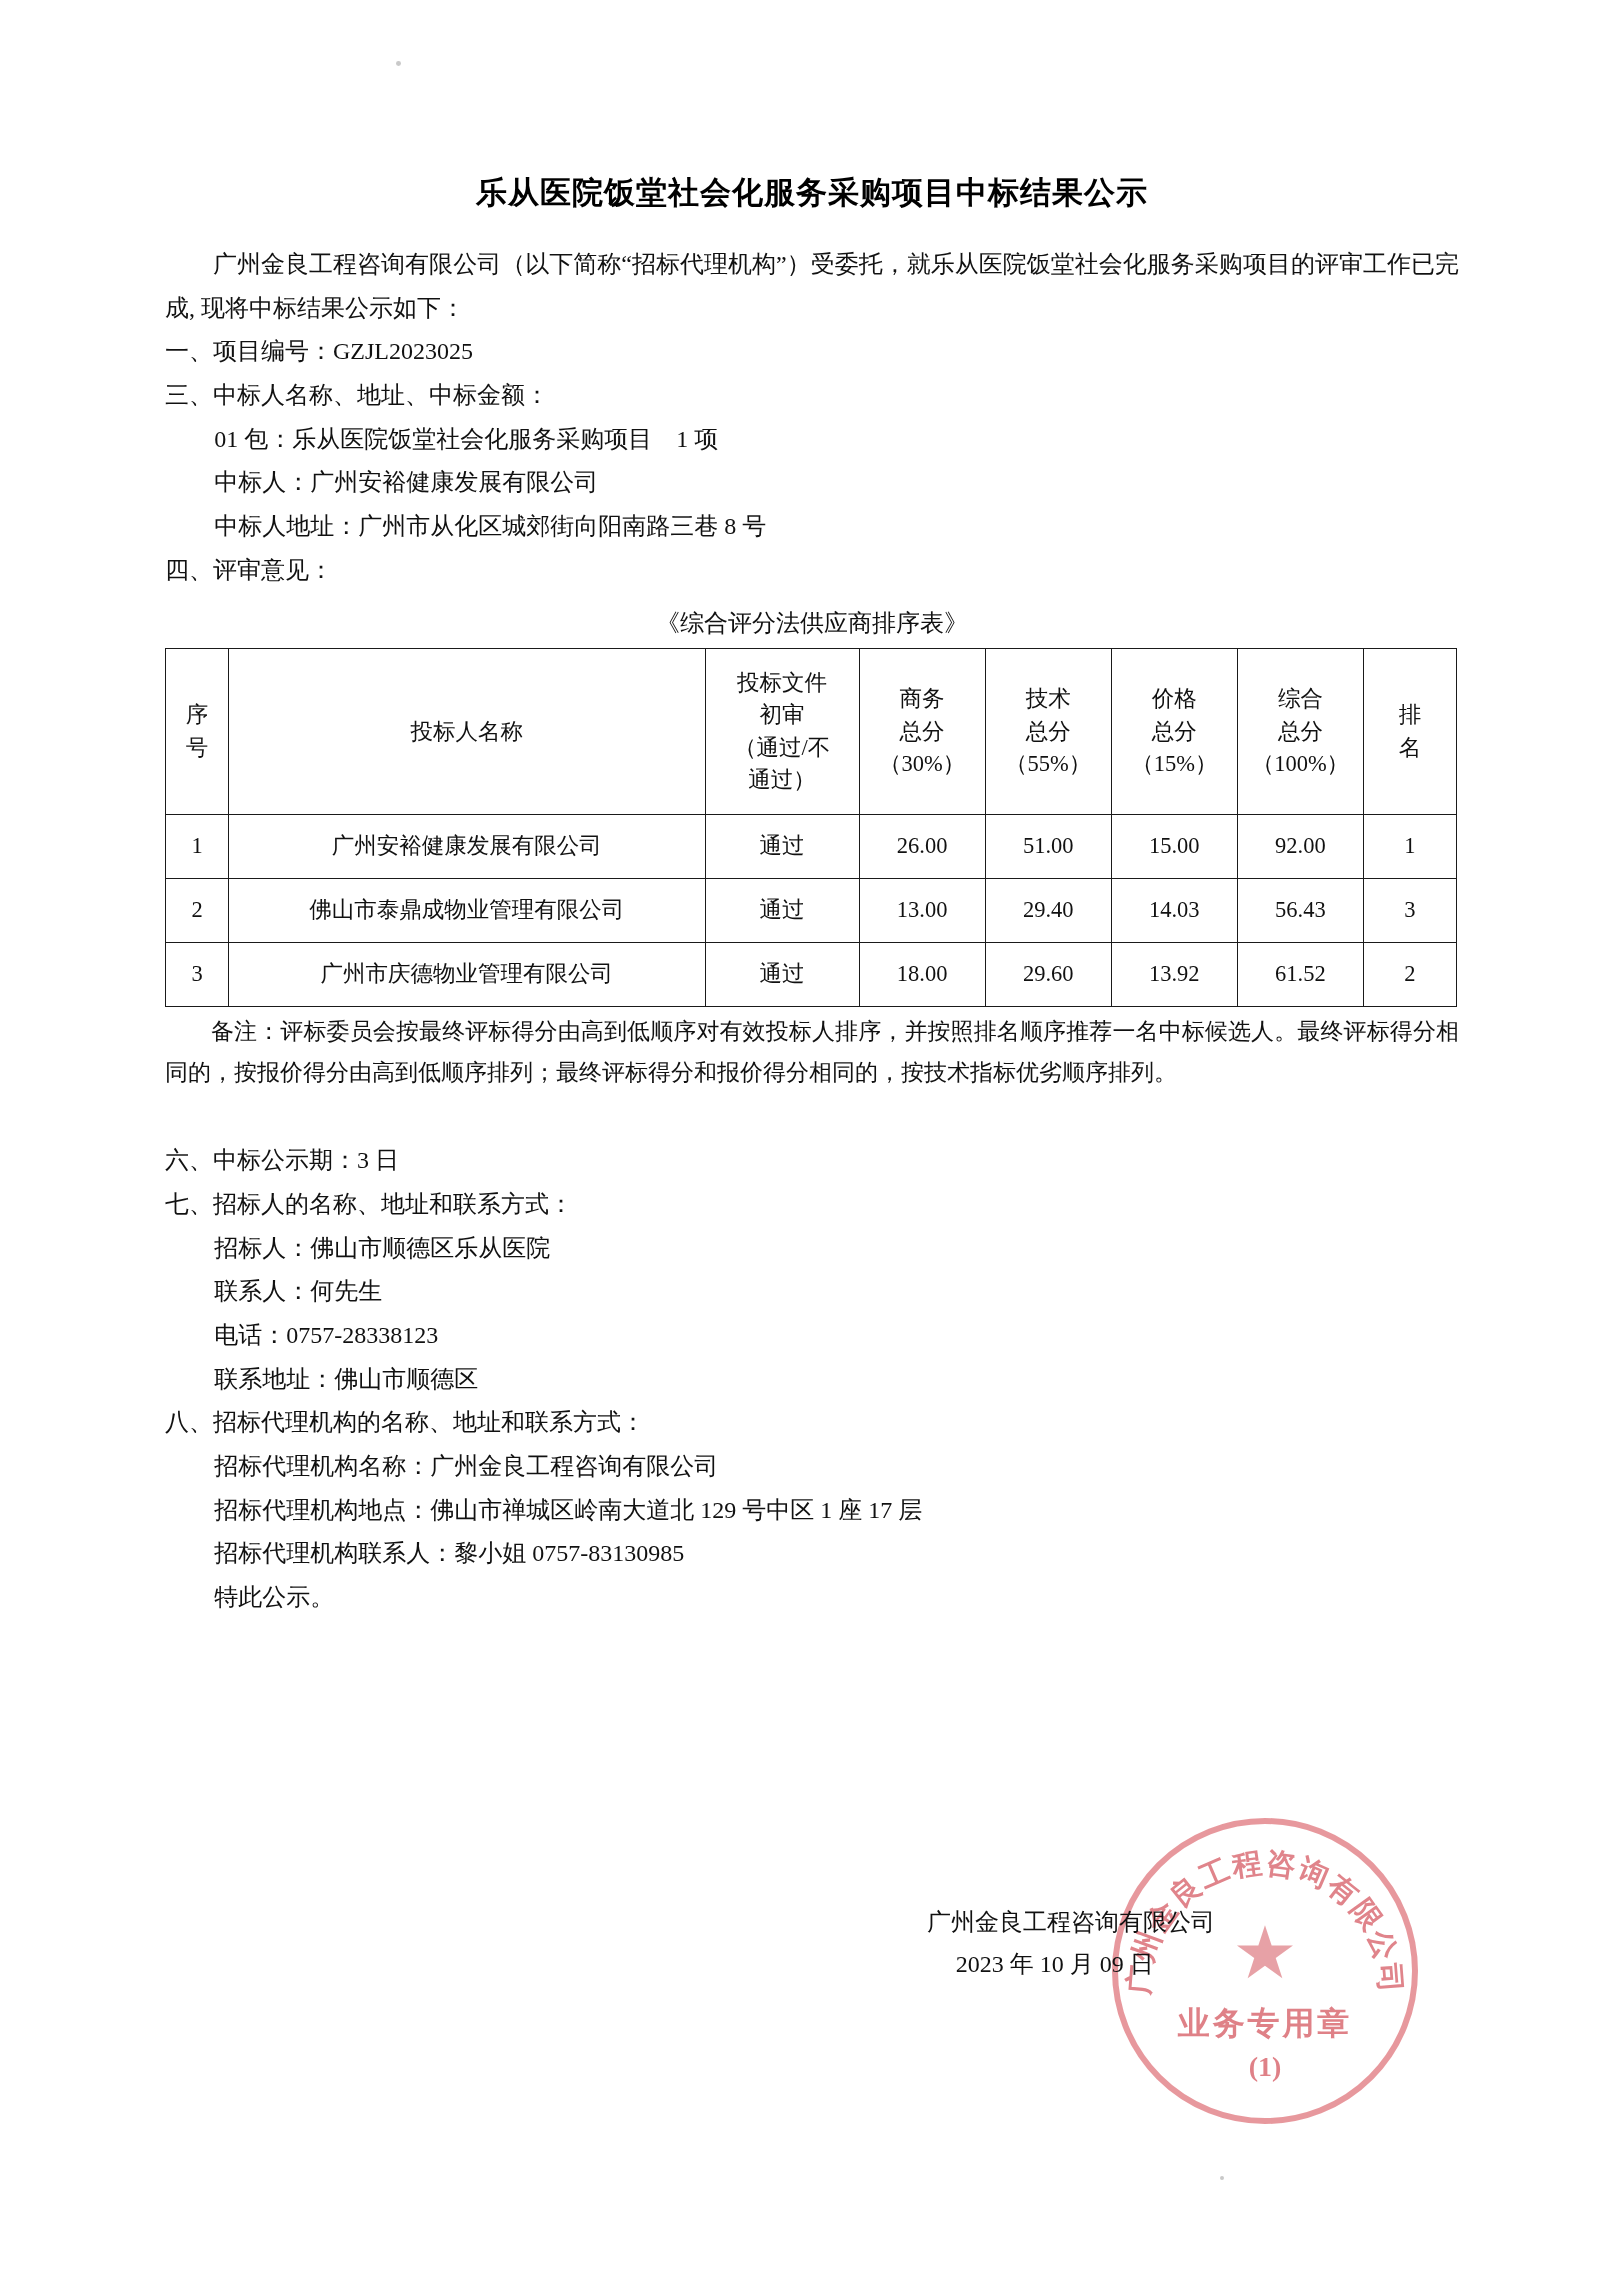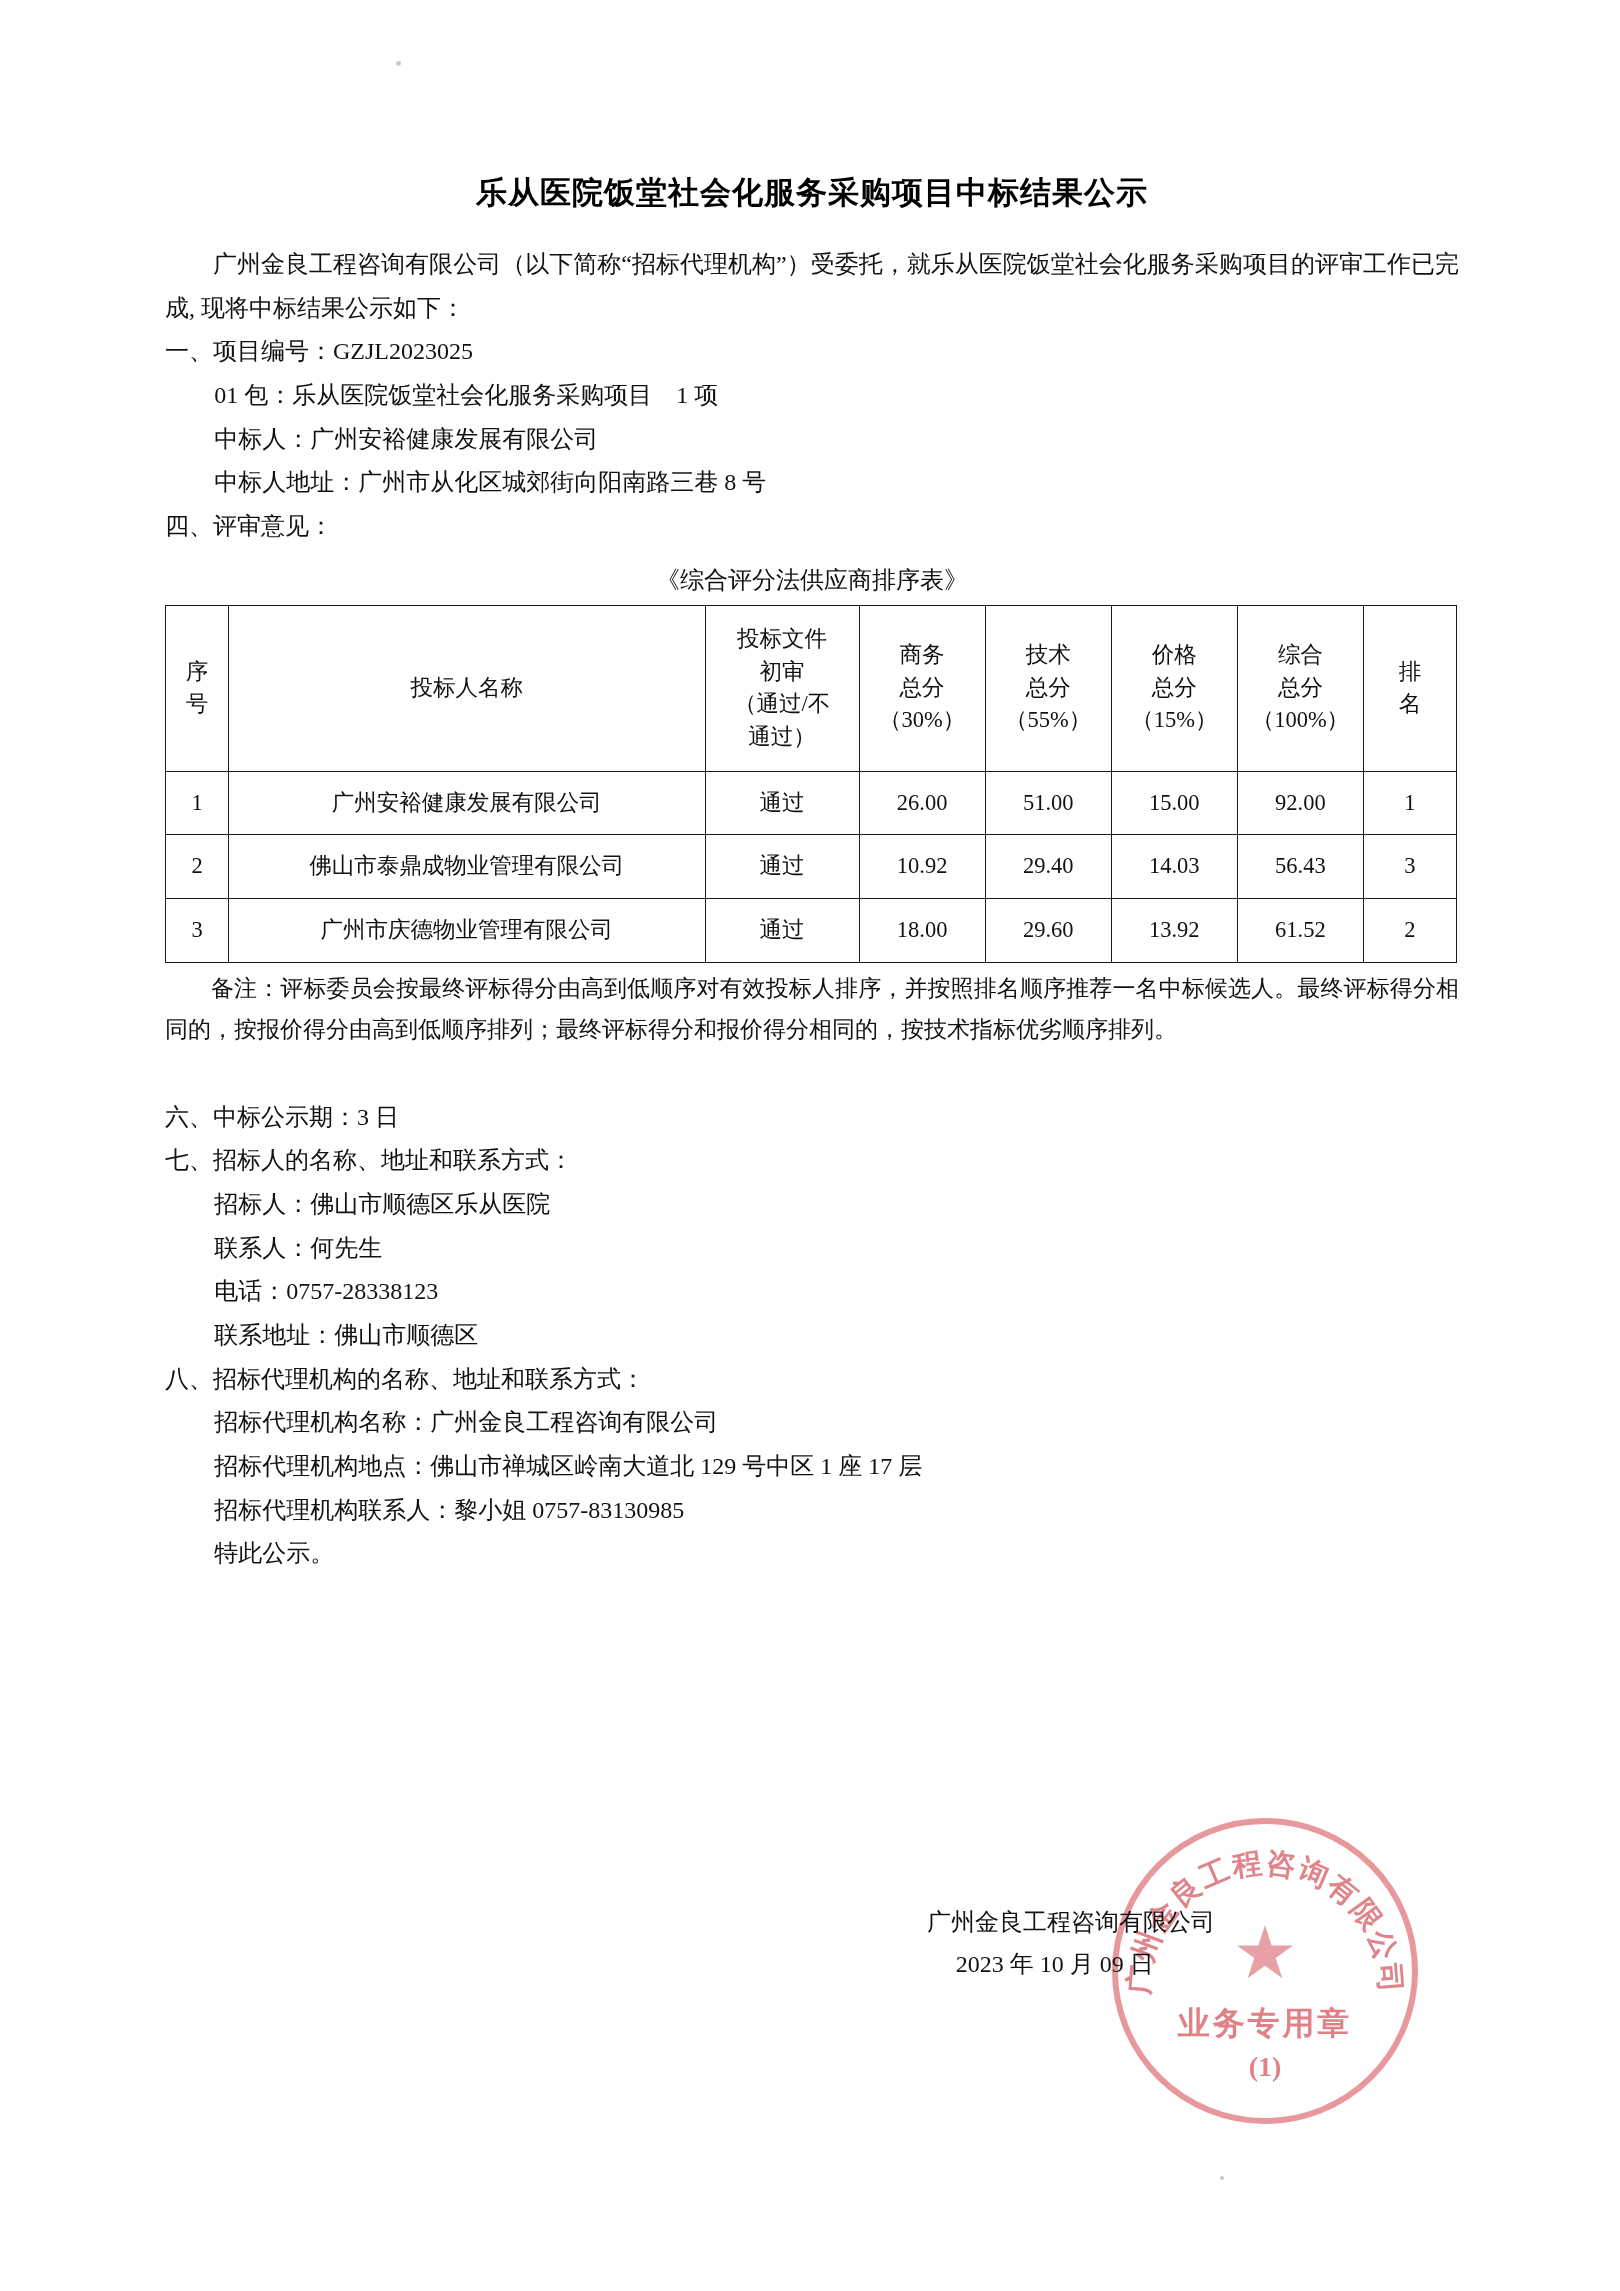--- a/index.html
+++ b/index.html
@@ -177,20 +177,21 @@
   <div class="speck" style="left:396px;top:61px;width:4.9px;height:4.9px;"></div>
   <div class="speck" style="left:1220px;top:2176px;width:3.9px;height:3.9px;"></div>
 
   <div class="content">
 
     <h1 class="doc-title">乐从医院饭堂社会化服务采购项目中标结果公示</h1>
 
     <p class="para">广州金良工程咨询有限公司（以下简称“招标代理机构”）受委托，就乐从医院饭堂社会化服务采购项目的评审工作已完成, 现将中标结果公示如下：</p>
 
     <p class="line">一、项目编号：GZJL2023025</p>
+    <p class="line">三、中标人名称、地址、中标金额：</p>
     <p class="line indent-1">01 包：乐从医院饭堂社会化服务采购项目　1 项</p>
     <p class="line indent-1">中标人：广州安裕健康发展有限公司</p>
     <p class="line indent-1">中标人地址：广州市从化区城郊街向阳南路三巷 8 号</p>
     <p class="line">四、评审意见：</p>
 
     <div class="sect-caption">《综合评分法供应商排序表》</div>
 
     <table class="rank-table">
       <colgroup>
         <col class="col-seq">
@@ -249,21 +250,21 @@
           <td>26.00</td>
           <td>51.00</td>
           <td>15.00</td>
           <td>92.00</td>
           <td>1</td>
         </tr>
         <tr>
           <td>2</td>
           <td>佛山市泰鼎成物业管理有限公司</td>
           <td>通过</td>
-          <td>10.92</td>
+          <td>13.00</td>
           <td>29.40</td>
           <td>14.03</td>
           <td>56.43</td>
           <td>3</td>
         </tr>
         <tr>
           <td>3</td>
           <td>广州市庆德物业管理有限公司</td>
           <td>通过</td>
           <td>18.00</td>

